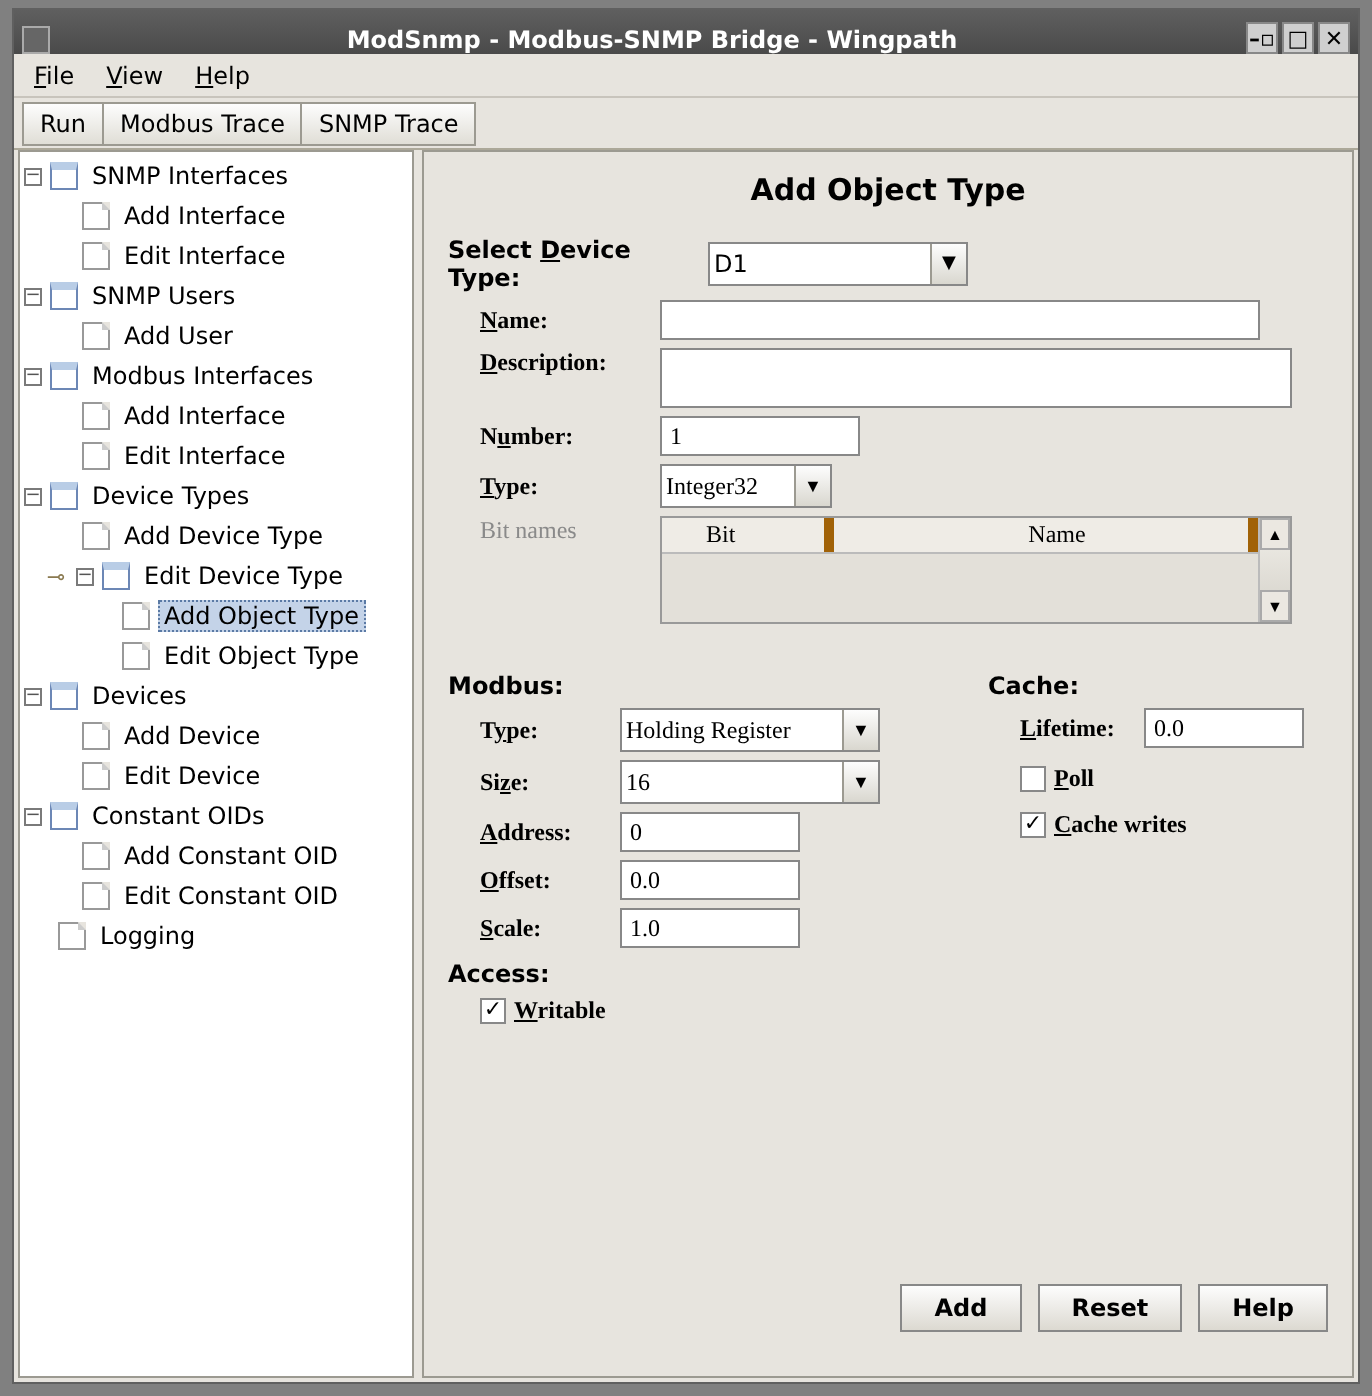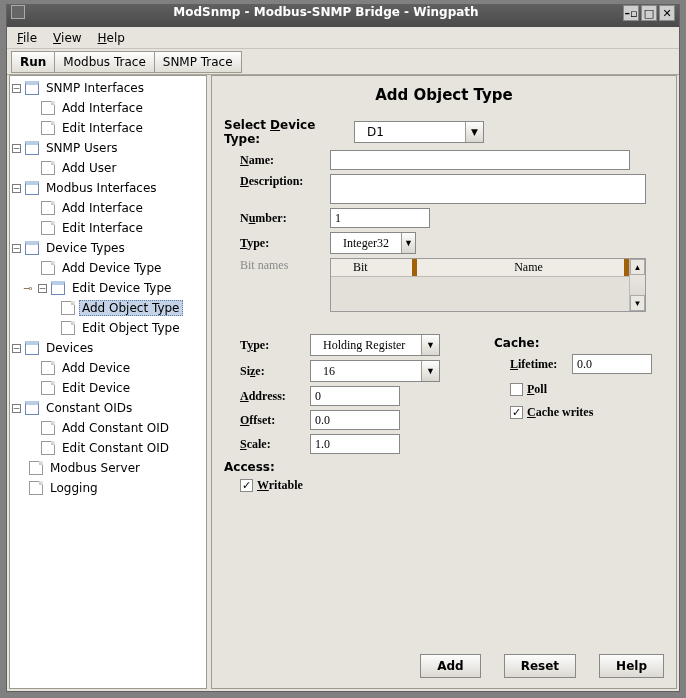--- a/index.html
+++ b/index.html
@@ -18,21 +18,21 @@
     left: 6px; top: 4px;
     width: 674px; height: 688px;
     background: #e7e4de;
     border: 1px solid #606060;
   }
   .titlebar {
     height: 22px;
     background: linear-gradient(#5f5f5f,#4a4a4a);
     color: #fff;
     display: flex;
-    align-items: flex-start;
+    align-items: flex-end;
     font-weight: bold;
     font-size: 12px;
     padding: 0 4px;
   }
   .titlebar .title { flex: 1; text-align: center; }
   .titlebar .win-icon { width: 14px; height: 14px; border:1px solid #aaa; background:#666; margin-right:4px; }
   .titlebar .btns { display:flex; gap:2px; }
   .titlebar .wbtn { width:16px; height:16px; display:flex; align-items:center; justify-content:center; font-size:11px; color:#000; background:#cfcfcf; border:1px solid #888; }
   .menubar {
     height: 22px;
@@ -136,21 +136,21 @@
     background:#fff;
     padding: 0 4px;
     font: inherit;
   }
   .combo {
     display:inline-flex;
     border: 1px solid #888;
     background:#fff;
     height: 22px;
   }
-  .combo .cval { padding: 2px 12px; flex:1; display:flex; align-items:center;text-align:right; }
+  .combo .cval { padding: 2px 2px; flex:1; display:flex; align-items:center;text-align:right; }
   .combo .cbtn {
     width: 18px;
     background: linear-gradient(#fdfdfd,#d9d7cf);
     border-left: 1px solid #9c9a91;
     display:flex; align-items:center; justify-content:center;
     font-size: 9px;
   }
   .bitbox {
     border:1px solid #999; width:316px; height:54px;
     display:flex;
@@ -160,22 +160,22 @@
   .bithdr .bh { border-right:5px solid #a16207; padding:1px 6px;margin-left:16px; }
   .bitbox .scroll { width:16px; background: linear-gradient(#f2f0ea,#d3d0c8); border-left:1px solid #bbb; display:flex; flex-direction:column; }
   .bitbox .sbtn { height:16px; border:1px solid #aaa; background:#ebe8e1; display:flex; align-items:center; justify-content:center; font-size:8px; }
   .bitbox .strack { flex:1; }
   .cols { display:flex; gap: 40px; }
   .col { }
   .chk { width:13px; height:13px; border:1px solid #888; background:#fff; display:inline-flex; align-items:center; justify-content:center; font-size:11px; margin-right:4px; flex-shrink:0; vertical-align:middle; }
   .chk.checked::after { content:'✓'; color:#000; line-height:1; }
   .footer {
     position:absolute;
-    right: 12px; bottom: 10px;
-    display:flex; gap:23px;margin-top:30px;
+    right: 12px; bottom: 22px;
+    display:flex; gap:8px;margin-top:30px;
   }
   .btn {
     height: 24px;
     padding: 0 16px;
     border: 1px solid #888;
     background: linear-gradient(#fdfdfd,#dcd9d1);
     display:flex; align-items:center; justify-content:center;
     font-weight: bold;
   }
   .grey { color:#8a8a8a; }
@@ -196,21 +196,21 @@
     </span>
   </div>
 
   <div class="menubar">
     <span class="menu"><u>F</u>ile</span>
     <span class="menu"><u>V</u>iew</span>
     <span class="menu"><u>H</u>elp</span>
   </div>
 
   <div class="toolbar">
-    <span class="tbtn" style="font-weight:bold;">Run</span>
+    <span class="tbtn" style="font-weight:normal;">Run</span>
     <span class="tbtn">Modbus Trace</span>
     <span class="tbtn">SNMP Trace</span>
   </div>
 
   <div class="content">
 
     <div class="sidebar">
       <ul class="tree">
         <li>
             <div class="row">
@@ -358,27 +358,20 @@
           </li>
         <li>
             <div class="row">
           <span class="ind" style="width:16px"></span>
               <span class="toggle none"></span>
           <span class="icon file"></span>
           <span class="label">Edit Constant OID</span>
         </div>
           </li>
 
-        <li>
-            <div class="row">
-          <span class="toggle none" style="width:13px"></span>
-          <span class="icon file"></span>
-          <span class="label">Modbus Server</span>
-        </div>
-          </li>
         <li>
             <div class="row">
           <span class="toggle none" style="width:13px"></span>
           <span class="icon file"></span>
           <span class="label">Logging</span>
         </div>
           </li>
       </ul>
     </div>
 
@@ -427,20 +420,21 @@
               <div class="sbtn">▲</div>
               <div class="strack"></div>
               <div class="sbtn">▼</div>
             </div>
           </div>
         </div>
       </div>
 
       <div class="cols" style="margin-top:18px">
         <div class="col" style="width:230px">
+          <div class="sect">Modbus:</div>
           <div class="sub">
             <div class="fld">
               <label style="width:70px"><b>T<span class="ul">y</span>pe:</b></label>
               <span class="combo" style="width:130px">
                 <span class="cval">Holding Register</span>
                 <span class="cbtn">▼</span>
               </span>
             </div>
             <div class="fld">
               <label style="width:70px"><b>Si<span class="ul">z</span>e:</b></label>

